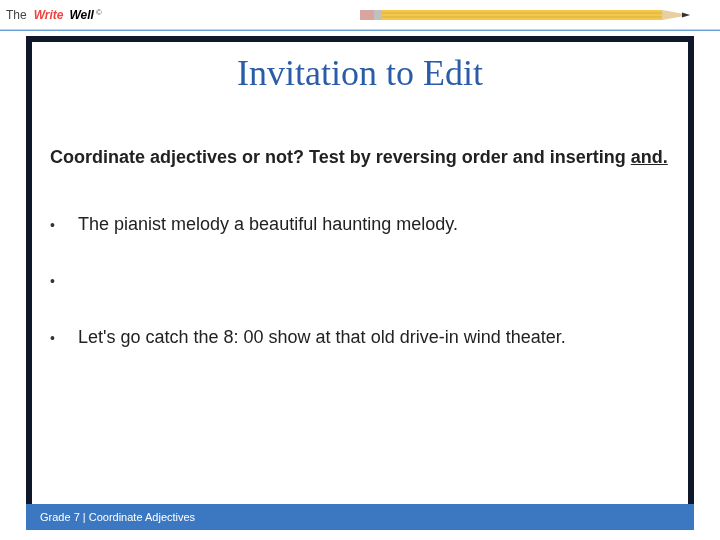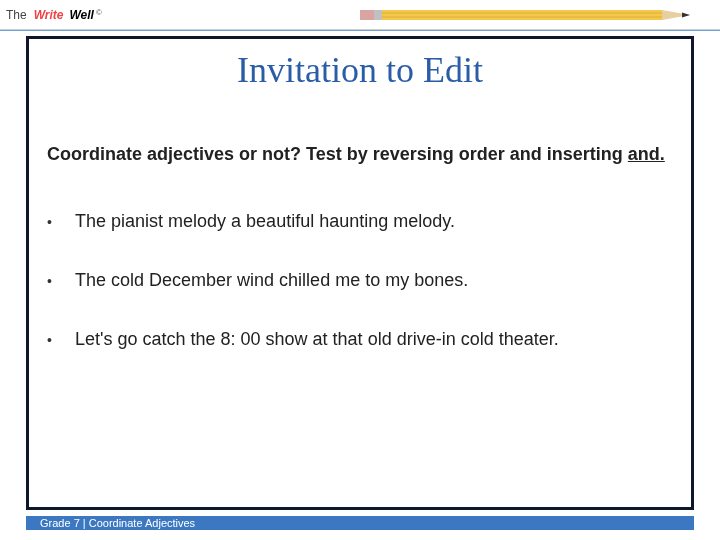--- a/index.html
+++ b/index.html
@@ -44,21 +44,21 @@
     top: 30px;
     height: 1px;
     background: #6aa2d6;
   }
   .slide-frame {
     position: absolute;
     left: 26px;
     right: 26px;
     top: 36px;
     bottom: 30px;
-    border: 3px solid #0f172a;
+    border: 6px solid #0f172a;
   }
   .title {
     text-align: center;
     font-size: 36px;
     color: #2a5ca8;
     font-family: "Times New Roman", Times, serif;
     font-weight: normal;
     margin-top: 10px;
     margin-bottom: 52px;
   }
@@ -89,21 +89,21 @@
     flex-shrink: 0;
     font-size: 14px;
     color: #333;
   }
   .u { }
   .footer {
     position: absolute;
     left: 26px;
     right: 26px;
     bottom: 10px;
-    height: 14px;
+    height: 26px;
     background: #3c78c2;
     color: #fff;
     font-size: 11px;
     display: flex;
     align-items: center;
     padding: 0 14px;
   }
 </style>
 </head>
 <body>
@@ -138,28 +138,25 @@
 
   <ul class="bullets">
     <li>
       <span class="bullet-marker">•</span>
       <span>
         <span>The pianist melody a </span><span class="u">beautiful haunting melody</span><span>.</span>
       </span>
     </li>
     <li>
       <span class="bullet-marker">•</span>
-      <span>
-        <span>The </span><span class="u">cold December wind</span><span> chilled me to my bones.</span>
-      </span>
     </li>
     <li>
       <span class="bullet-marker">•</span>
       <span>
-        <span>Let's go catch the 8: 00 show at that </span><span class="u">old drive-in cold theater</span><span>.</span>
+        <span>Let's go catch the 8: 00 show at that </span><span class="u">old drive-in wind theater</span><span>.</span>
       </span>
     </li>
   </ul>
 </div>
 
 <div class="footer">
   <span>Grade 7 | Coordinate Adjectives</span>
 </div>
 
 </body></html>

